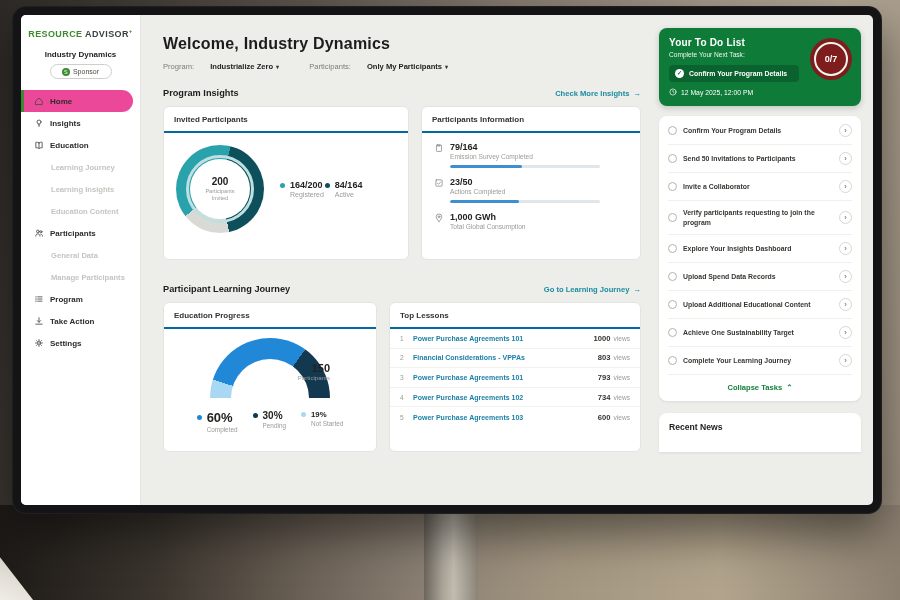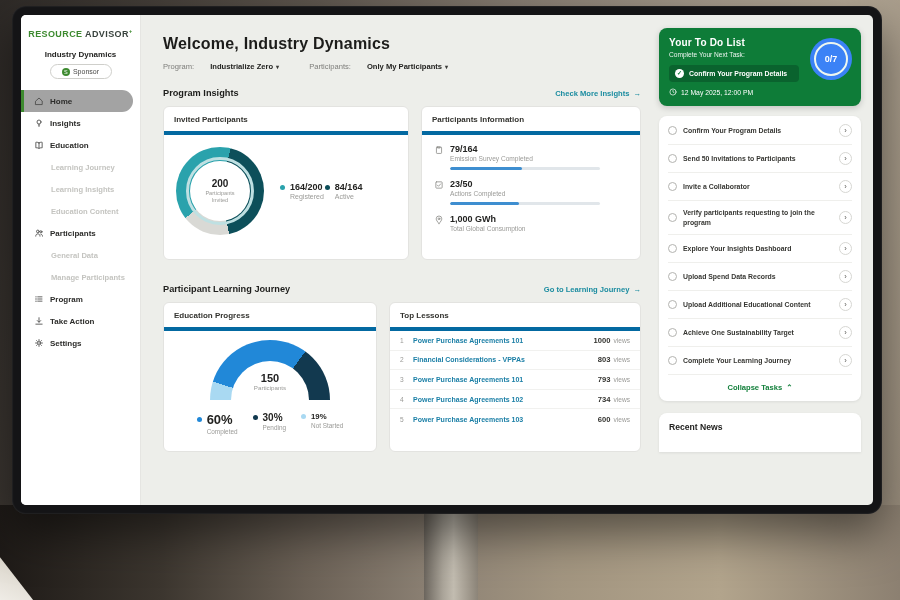--- a/index.html
+++ b/index.html
@@ -24,36 +24,36 @@
   .sidebar{width:120px;background:#fff;border-right:1px solid #e5e5e2;flex-shrink:0;padding-top:13px}
   .logo{text-align:center;font-weight:bold;font-size:9px;letter-spacing:.4px}
   .logo-green{color:#3d8a2f}.logo-dark{color:#39433e}
   .logo sup{font-size:6px;color:#3d8a2f}
   .org{text-align:center;font-size:8px;font-weight:bold;color:#242422;margin-top:11px}
   .sponsor{margin:5px auto 11px;width:62px;height:15px;border:1px solid #cfcfcb;border-radius:9px;display:flex;align-items:center;justify-content:center;gap:3px;font-size:7px;color:#4a4a48;cursor:pointer;background:#fff}
   .sponsor-ic{width:8px;height:8px;border-radius:50%;background:#3d8a2f;color:#fff;font-size:5.5px;line-height:8px;text-align:center}
   .nitem{display:flex;align-items:center;gap:6px;height:22px;padding-left:13px;font-size:8px;font-weight:bold;color:#2c2c2a;cursor:pointer}
   .nitem svg{width:10px;height:10px;flex-shrink:0}
   .nitem svg *{stroke:#4a4a48;fill:none;stroke-width:1.2;stroke-linecap:round;stroke-linejoin:round}
-  .nitem.active{background:#a3a3a3;border-left:3px solid #3d8a2f;padding-left:10px;border-radius:0 11px 11px 0;margin-right:7px}
+  .nitem.active{background:#ec4899;border-left:3px solid #3d8a2f;padding-left:10px;border-radius:0 11px 11px 0;margin-right:7px}
   .nsub{display:flex;align-items:center;height:22px;padding-left:30px;font-size:7.6px;font-weight:bold;color:#c4c4c0;cursor:pointer}
 
   
   .main{flex:1;min-width:0;padding:14px 12px 8px 22px}
   .page-title{font-size:16px;font-weight:bold;color:#1c1c1a;margin-top:6px;letter-spacing:.2px}
   .filters{display:flex;align-items:center;gap:16px;margin-top:9px;font-size:7.6px;color:#7d7d7a}
   .fvalue{display:flex;align-items:center;gap:3px;font-weight:bold;color:#232321;margin-right:14px;cursor:pointer}
   .chev{font-size:6px;color:#3a3a38}
   .sec-row{display:flex;justify-content:space-between;align-items:center;width:478px;margin-top:17px;margin-bottom:8px}
   .sec-row.second{margin-top:24px}
   .sec-title{font-size:9.2px;font-weight:bold;color:#1e1e1c}
   .sec-link{display:flex;align-items:center;gap:4px;font-size:7.6px;font-weight:bold;color:#1b8ca0;cursor:pointer;text-decoration:none}
   .cards-row{display:flex;gap:12px;width:478px}
   .card{background:#fff;border:1px solid #e3e3e0;border-radius:6px;overflow:hidden}
-  .card-h{font-size:8px;font-weight:bold;color:#33332f;padding:8px 10px 7px;border-bottom:4px solid #0369a1}
+  .card-h{font-size:8px;font-weight:bold;color:#33332f;padding:8px 10px 7px;border-bottom:2px solid #0369a1}
 
   .card-invited{width:246px;height:154px}
   .invited-body{display:flex;align-items:center;gap:16px;padding:12px 12px}
   .donut{width:88px;height:88px;border-radius:50%;position:relative;flex-shrink:0;
     background:conic-gradient(#2aa2ac 0 14deg,#0d4f5a 14deg 168deg,#d9d9d5 168deg 232deg,#2aa2ac 232deg 360deg);}
   .donut::after{content:"";position:absolute;inset:10px;border:3px solid #bfe0e2;border-radius:50%}
   .donut-hole{position:absolute;inset:14px;background:#fff;border-radius:50%;z-index:1;display:flex;flex-direction:column;align-items:center;justify-content:center;text-align:center}
   .donut-val{font-size:10px;font-weight:bold;color:#222}
   .donut-lab{font-size:5.6px;color:#9a9a97;line-height:1.25;margin-top:1px;width:44px}
   .ileg{display:flex;flex-direction:row;gap:1px}
@@ -72,39 +72,39 @@
   .stat-lab{font-size:6.6px;color:#9a9a97;margin-top:1px}
   .bar{height:3px;width:150px;background:#e1e6ea;border-radius:2px;margin:5px 0 0 16px;position:relative;overflow:hidden}
   .bar-fill{position:absolute;left:0;top:0;height:100%;background:#3e8ed0;border-radius:2px}
 
   .card-progress{width:214px;height:150px}
   .progress-body{display:flex;flex-direction:column;align-items:center;padding-top:9px}
   .gauge-wrap{position:relative;width:120px;height:61px;overflow:hidden}
   .gauge{position:absolute;left:0;top:0;width:120px;height:120px;border-radius:50%;
     background:conic-gradient(from 270deg,#a9d9f2 0 18deg,#2188d8 18deg 126deg,#12394f 126deg 180deg,transparent 180deg 360deg);}
   .gauge-hole{position:absolute;left:21px;top:21px;width:78px;height:78px;border-radius:50%;background:#fff}
-  .gauge-c{position:absolute;left:0;right:0;top:32px;text-align:center;z-index:1}
+  .gauge-c{position:absolute;left:0;right:0;top:24px;text-align:right;z-index:1}
   .gauge-val{font-size:11px;font-weight:bold;color:#222}
   .gauge-lab{font-size:6.2px;color:#9a9a97}
   .gleg{display:flex;gap:15px;margin-top:11px}
 
   .card-lessons{flex:1;height:150px}
   .lesson{display:flex;align-items:center;height:19.6px;padding:0 10px;border-bottom:1px solid #f1f1ef}
   .lesson:last-child{border-bottom:none}
   .lnum{width:13px;font-size:6.6px;color:#9a9a97}
   .ltitle{flex:1;font-size:7px;font-weight:bold;color:#1b7fa6;cursor:pointer;text-decoration:none}
   .lviews-val{font-size:7.6px;font-weight:bold;color:#33332f}
   .lviews-lab{font-size:6.6px;color:#9a9a97;margin-left:3px}
 
   
   .todo-col{width:224px;flex-shrink:0;padding:13px 12px 0 10px}
   .todo-green{background:#0e7c38;border-radius:8px;padding:9px 10px 10px;color:#fff;position:relative;box-shadow:0 2px 6px rgba(0,0,0,.18)}
   .todo-title{font-size:10px;font-weight:bold;letter-spacing:.2px}
   .todo-sub{font-size:6.6px;margin-top:3px;opacity:.92}
-  .todo-progress{position:absolute;top:10px;right:9px;width:42px;height:42px;border-radius:50%;background:#3b82f6;display:flex;align-items:center;justify-content:center}
+  .todo-progress{position:absolute;top:10px;right:9px;width:42px;height:42px;border-radius:50%;background:#7f1d1d;display:flex;align-items:center;justify-content:center}
   .todo-progress::before{content:"";position:absolute;inset:4px;border:2.5px solid #eef7ef;border-radius:50%}
   .todo-progress span{font-size:9px;font-weight:bold;position:relative}
   .todo-next{margin-top:7px;margin-right:52px;background:#0a632e;border-radius:4px;padding:4px 6px;display:flex;align-items:center;gap:5px;font-size:6.9px;font-weight:bold;cursor:pointer}
   .check-ic{width:9px;height:9px;border-radius:50%;background:#fff;color:#0e7c38;font-size:6px;line-height:9px;text-align:center;flex-shrink:0}
   .todo-due{margin-top:6px;display:flex;align-items:center;gap:4px;font-size:6.8px}
   .clock-ic *{stroke:#fff;fill:none;stroke-width:1.2;stroke-linecap:round}
   .tasks-card{background:#fff;border-radius:8px;margin-top:10px;padding:1px 9px 4px;box-shadow:0 1px 3px rgba(0,0,0,.08)}
   .task{display:flex;align-items:center;gap:6px;padding:7px 0;border-bottom:1px solid #efefec;cursor:pointer}
   .task-check{width:9px;height:9px;border:1px solid #b3b3b0;border-radius:50%;flex-shrink:0}
   .task-label{flex:1;font-size:6.9px;font-weight:bold;color:#363632;line-height:1.4}

